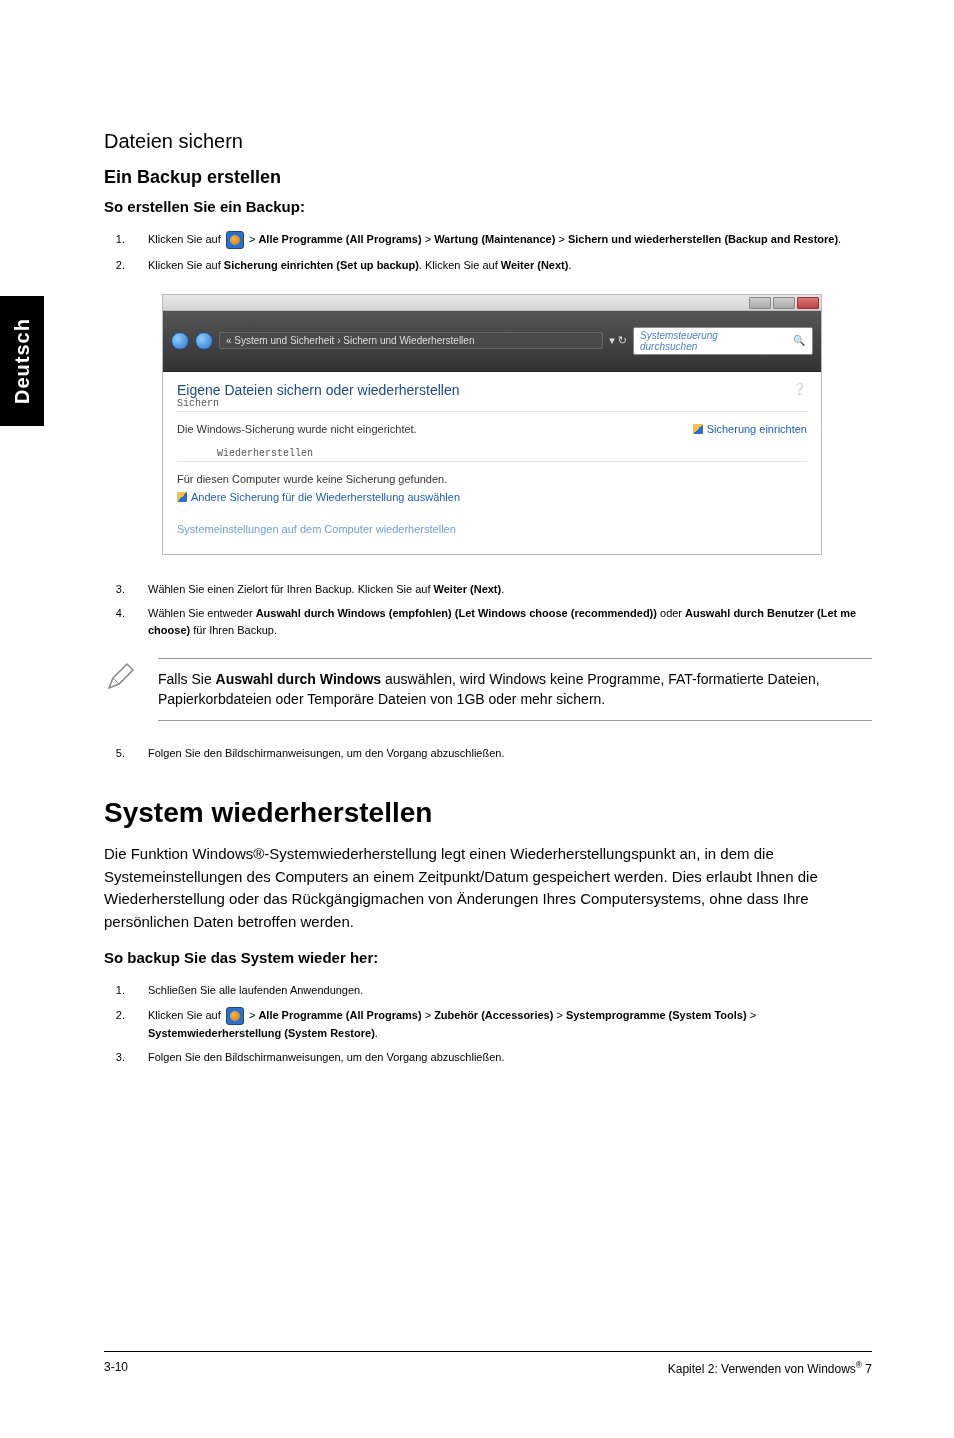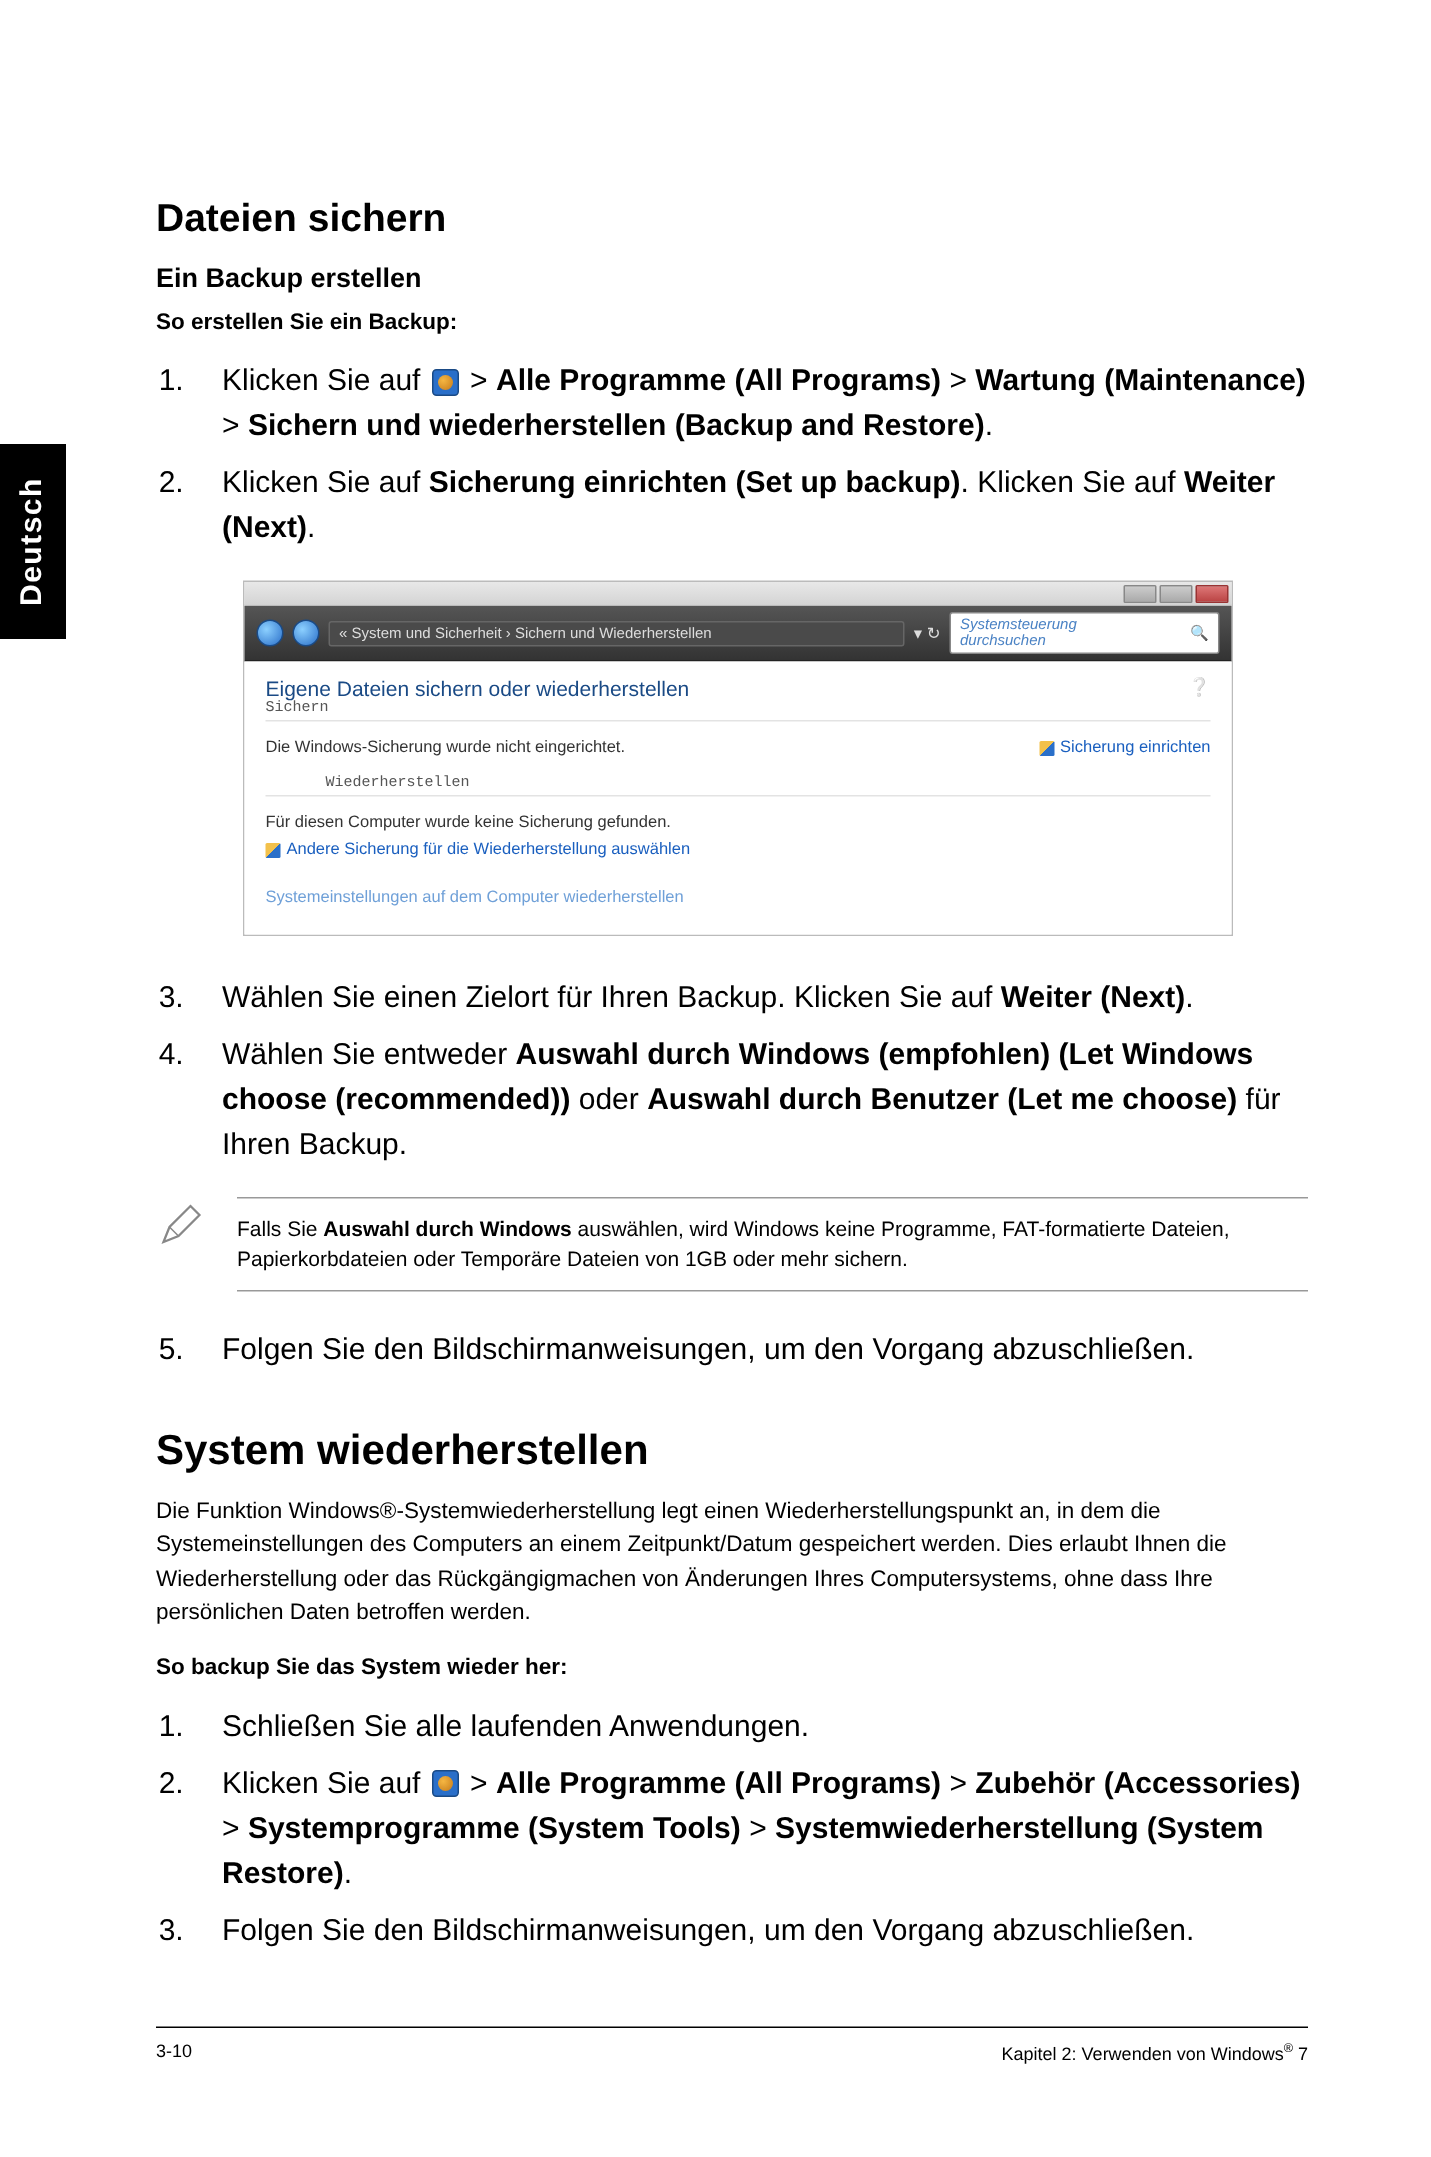--- a/index.html
+++ b/index.html
@@ -29,39 +29,39 @@
     font-size: 20px;
     letter-spacing: 1px;
   }
   .page {
     position: absolute;
     left: 104px;
     top: 130px;
     width: 768px;
   }
   h2.section-title {
-    font-size: 26px;
+    font-size: 20px;
     margin: 0 0 14px 0;
-    font-weight: bold;
+    font-weight: normal;
   }
   h3.subheader {
     font-size: 18px;
     margin: 0 0 10px 0;
     font-weight: bold;
   }
   .instr {
     font-size: 15px;
     font-weight: bold;
     margin: 0 0 16px 0;
   }
   ol.steps {
     list-style: decimal;
     padding-left: 24px;
     margin: 0 0 20px 0;
-    font-size: 20px;
+    font-size: 11px;
     line-height: 1.5;
   }
   ol.steps li {
     padding-left: 20px;
     margin-bottom: 8px;
   }
   .win-icon {
     display: inline-flex;
     width: 18px;
     height: 18px;
@@ -97,21 +97,21 @@
     justify-content: flex-end;
     background: linear-gradient(#e8e8e8, #d4d4d4);
     border-bottom: 1px solid #bbb;
   }
   .tb-btn { width: 22px; height: 12px; margin: 2px 2px 0 0; border-radius: 1px; background: linear-gradient(#d77,#b44); border:1px solid #933;}
   .tb-btn.gr { background: linear-gradient(#ccc,#aaa); border-color:#888;}
   .shot-crumb {
     display:flex; align-items:center; gap:6px;
     background: linear-gradient(#555,#333);
     color:#eee;
-    padding:4px 8px;
+    padding:16px 8px;
     border-bottom:1px solid #222;
   }
   .nav-orb { width:18px; height:18px; border-radius:50%; background: radial-gradient(circle at 35% 35%, #8cd0ff,#2a6fc9); border:1px solid #1a4a85;}
   .crumb-text { flex:1; background:#4a4a4a; border:1px solid #666; padding:2px 6px; border-radius:2px; font-size:10px; color:#ddd;}
   .search-box { width:180px; background:#fff; border:1px solid #888; padding:2px 6px; color:#4a82c4; font-style:italic; font-size:10px; border-radius:2px; display:flex; justify-content:space-between; align-items:center;gap:45px;}
   .search-box .mag { color:#2a6fc9; font-style:normal;}
   .shot-body { display:flex; background:#fff; }
   .shot-side { width:180px; border-right:1px solid #e6e6e6; padding:10px 10px; font-size:10px; color:#1a5fbf;}
   .side-head { color:#333; margin-bottom:8px;}
   .side-link { display:flex; gap:4px; margin-bottom:6px; align-items:flex-start;}

